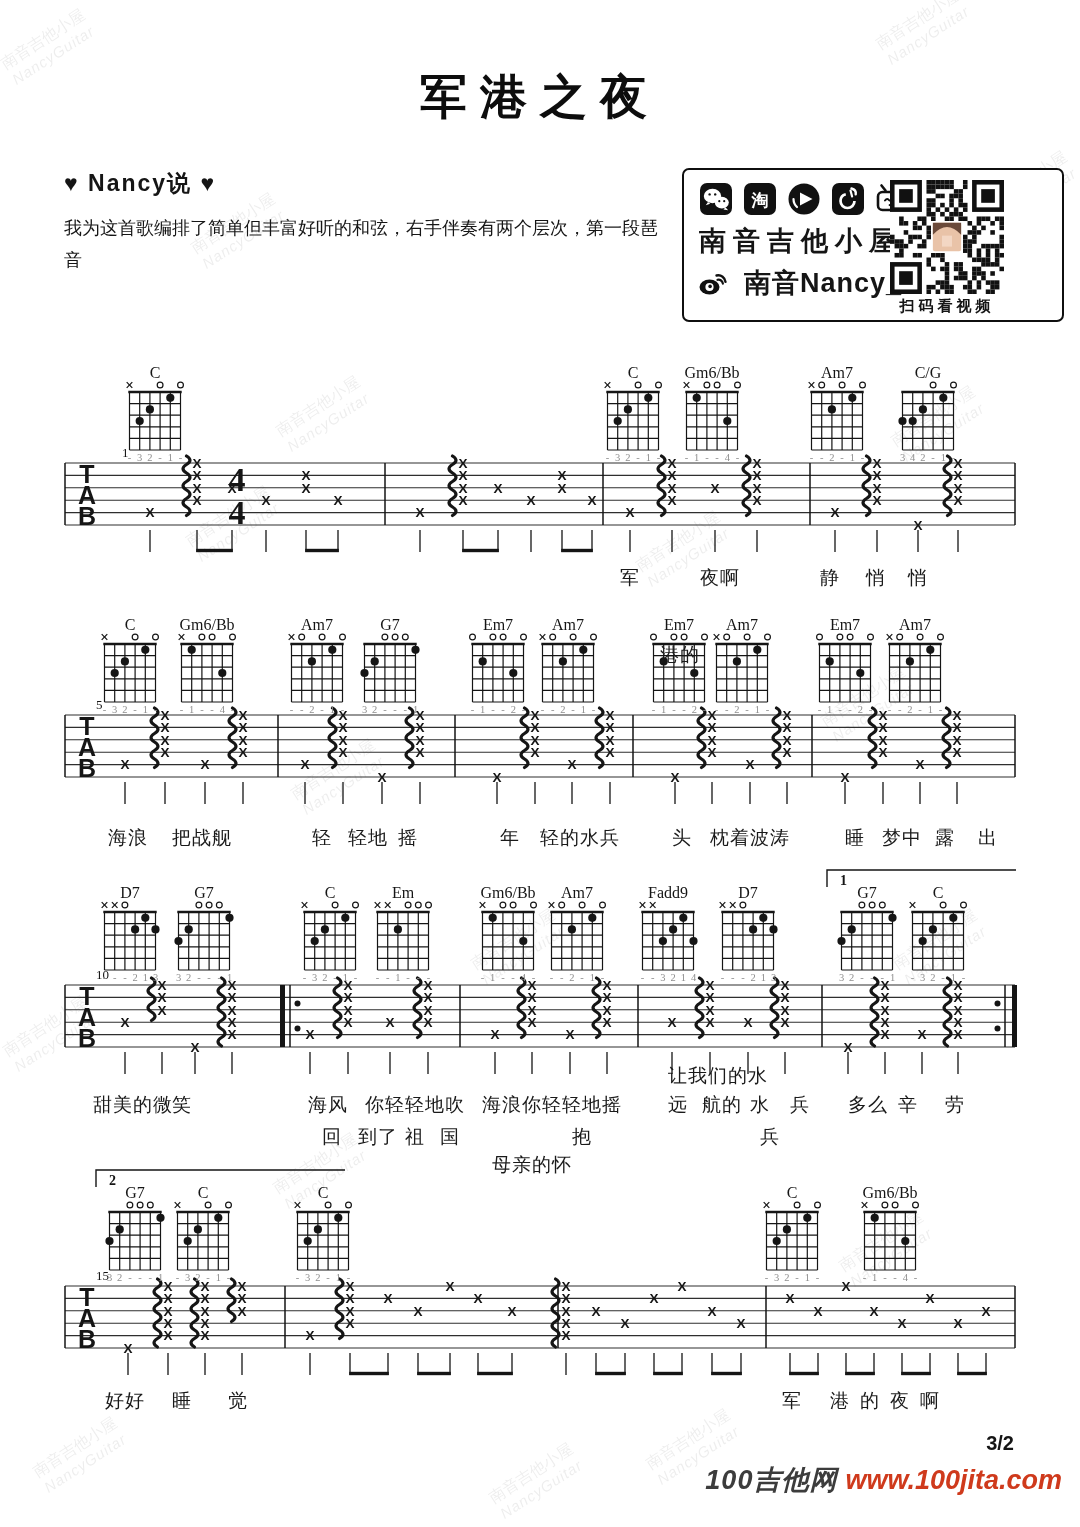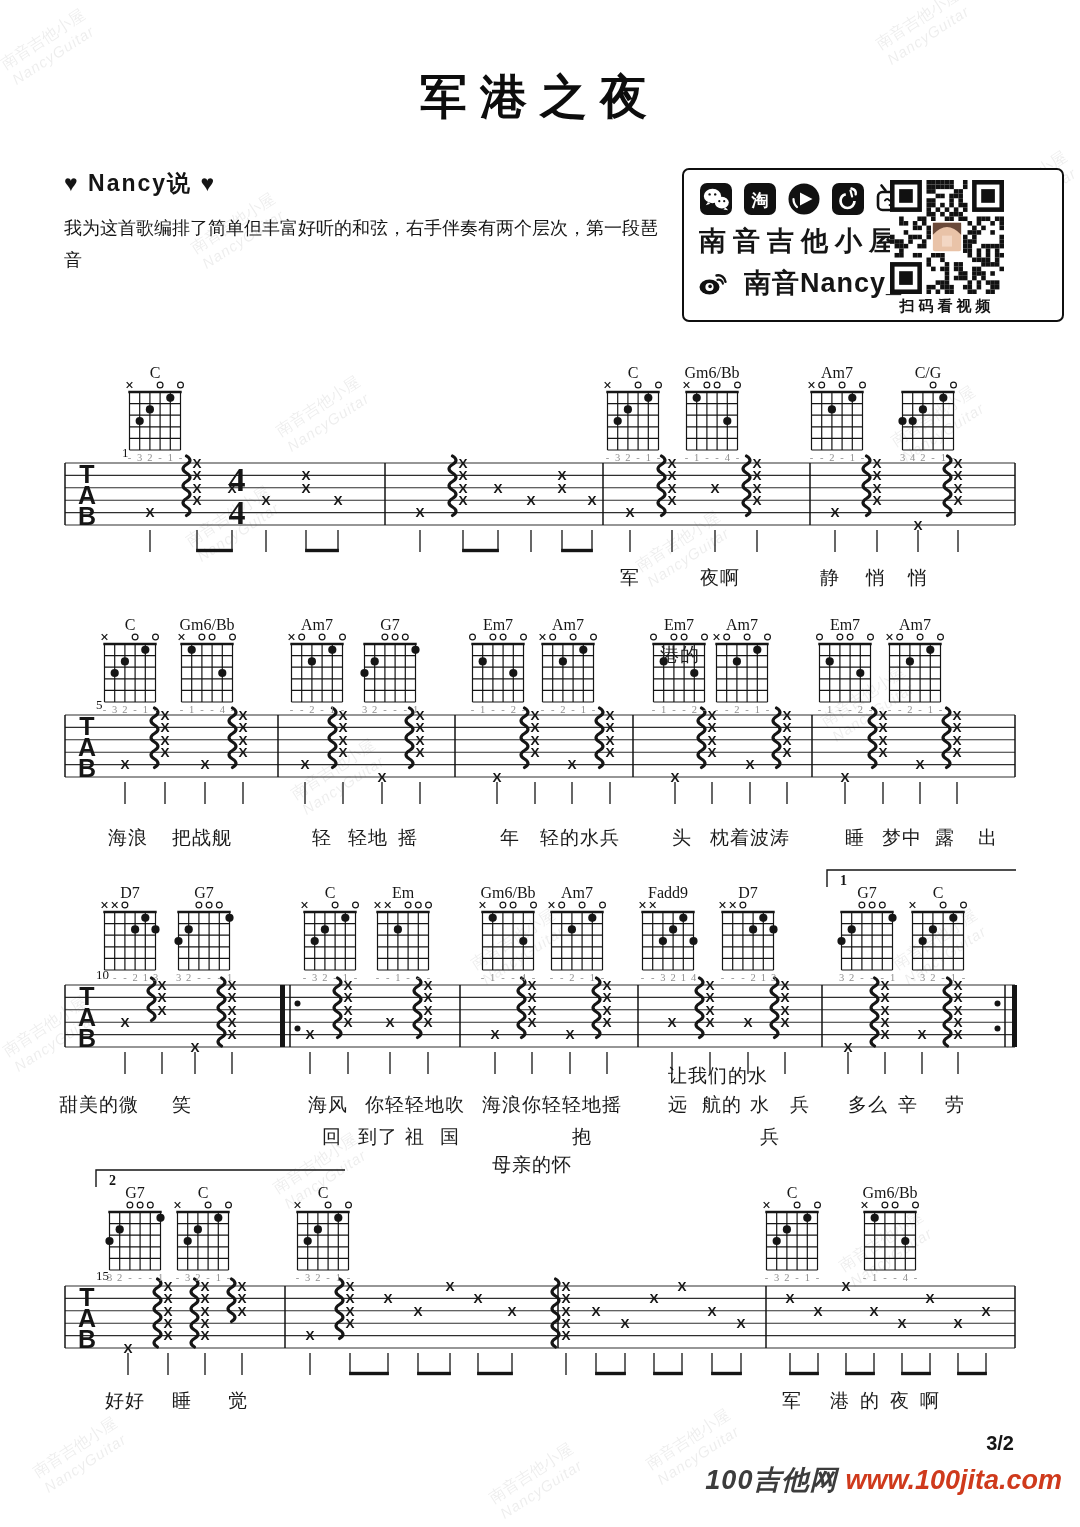--- a/index.html
+++ b/index.html
@@ -1620,21 +1620,21 @@
       <span class="ly" style="left: 348px; top: 825px;">轻地</span>
       <span class="ly" style="left: 398px; top: 825px;">摇</span>
       <span class="ly" style="left: 500px; top: 825px;">年</span>
       <span class="ly" style="left: 540px; top: 825px;">轻的水兵</span>
       <span class="ly" style="left: 672px; top: 825px;">头</span>
       <span class="ly" style="left: 710px; top: 825px;">枕着波涛</span>
       <span class="ly" style="left: 845px; top: 825px;">睡</span>
       <span class="ly" style="left: 882px; top: 825px;">梦中</span>
       <span class="ly" style="left: 935px; top: 825px;">露</span>
       <span class="ly" style="left: 978px; top: 825px;">出</span>
-      <span class="ly" style="left: 59px; top: 1092px;">甜美的微</span>
+      <span class="ly" style="left: 93px; top: 1092px;">甜美的微</span>
       <span class="ly" style="left: 172px; top: 1092px;">笑</span>
       <span class="ly" style="left: 308px; top: 1092px;">海风</span>
       <span class="ly" style="left: 365px; top: 1092px;">你轻轻地吹</span>
       <span class="ly" style="left: 482px; top: 1092px;">海浪你轻轻地摇</span>
       <span class="ly" style="left: 668px; top: 1092px;">远</span>
       <span class="ly" style="left: 702px; top: 1092px;">航的</span>
       <span class="ly" style="left: 750px; top: 1092px;">水</span>
       <span class="ly" style="left: 790px; top: 1092px;">兵</span>
       <span class="ly" style="left: 848px; top: 1092px; text-align: center;">多么</span>
       <span class="ly" style="left: 898px; top: 1092px;">辛</span>

